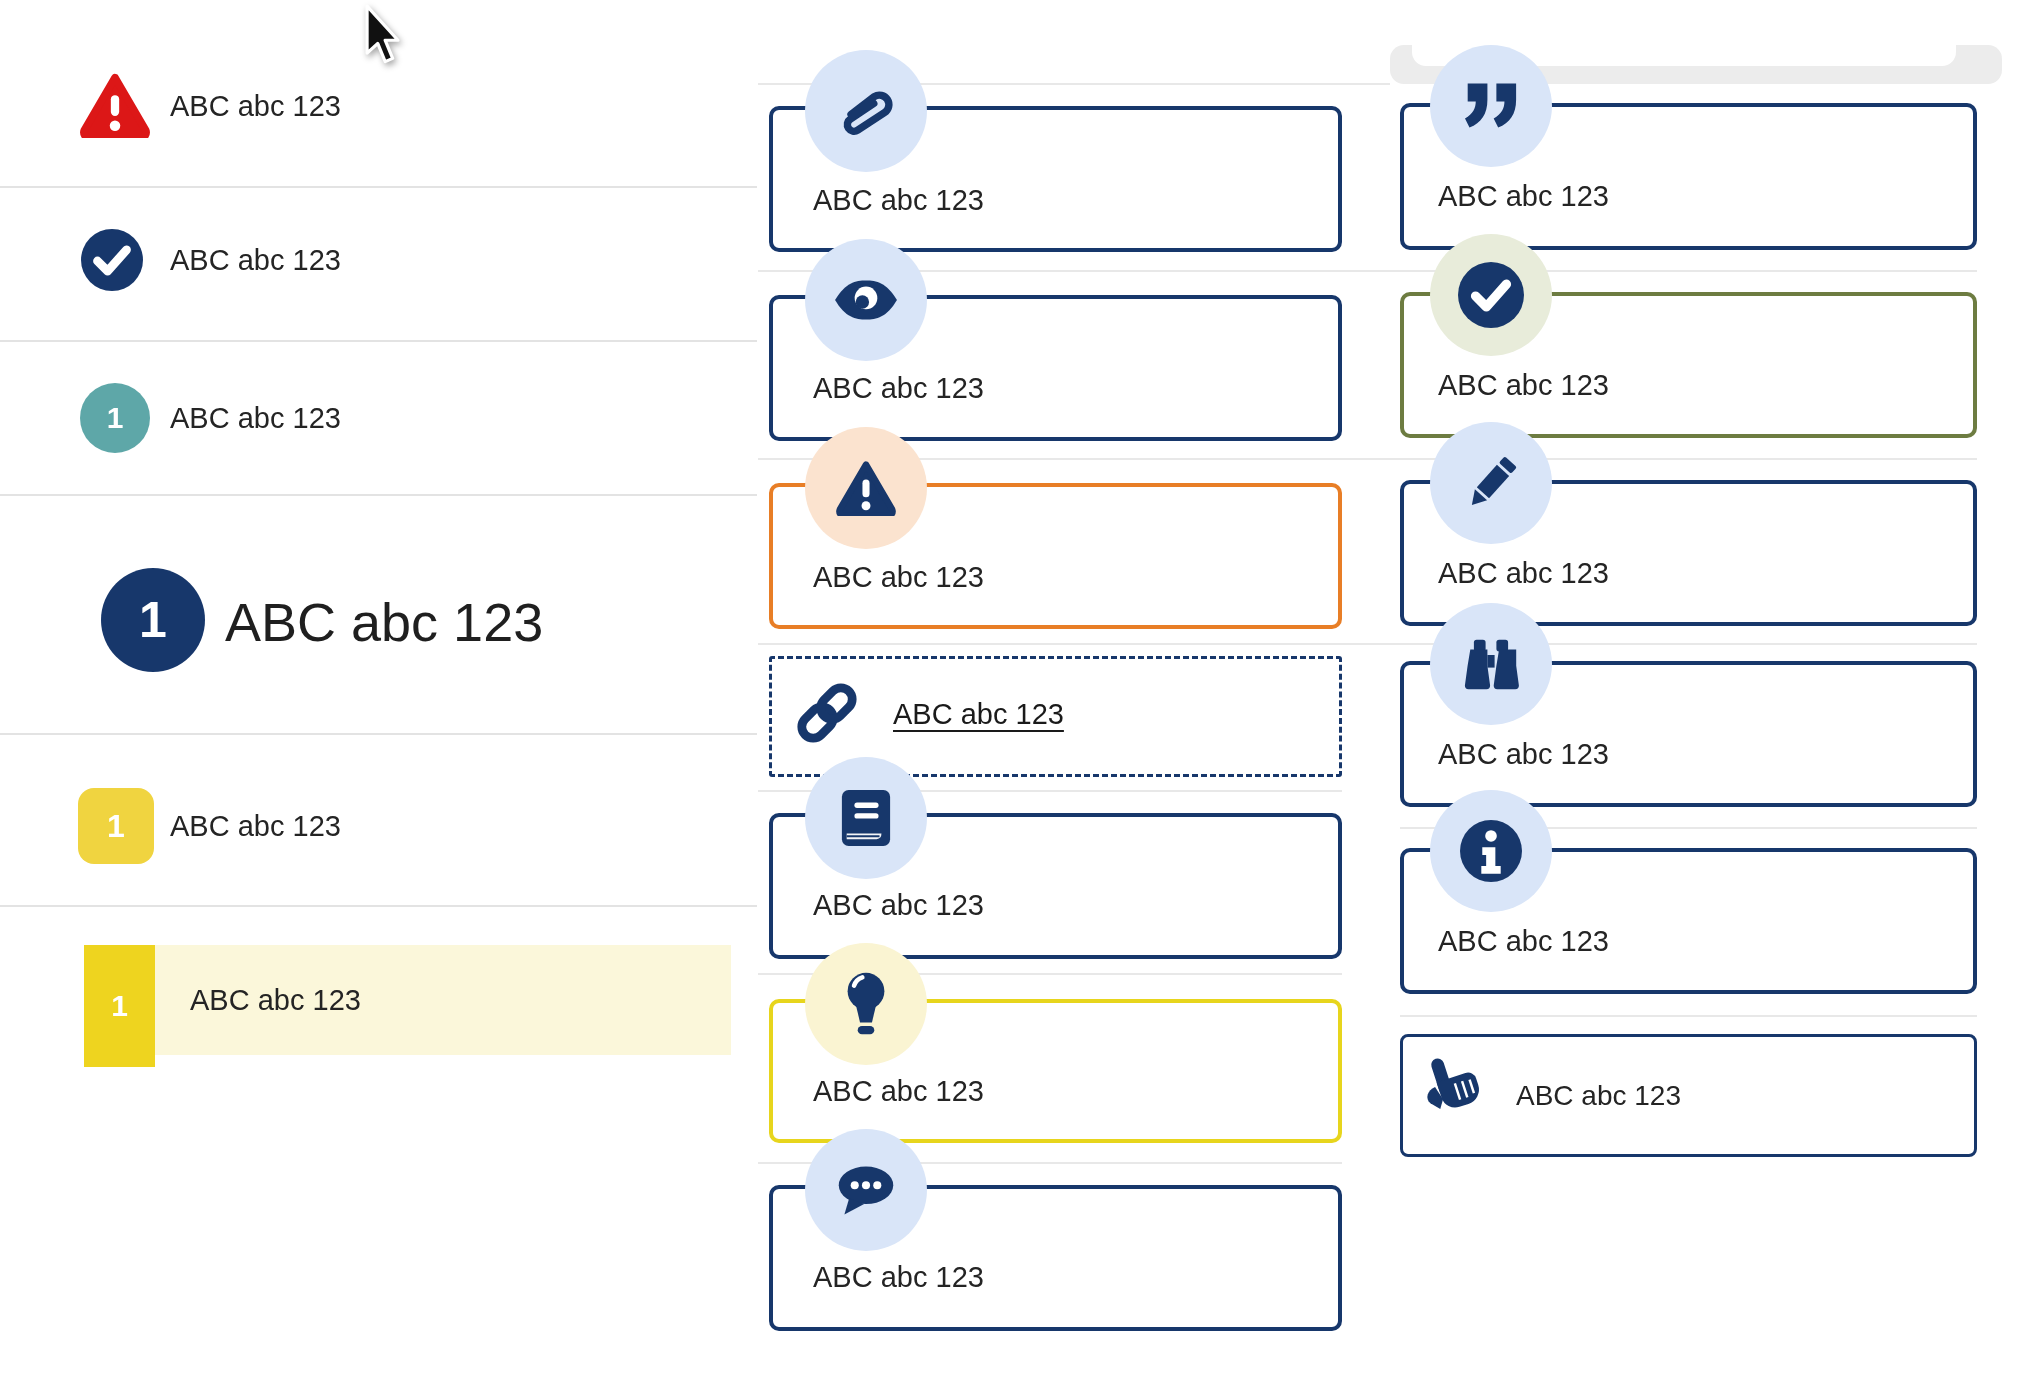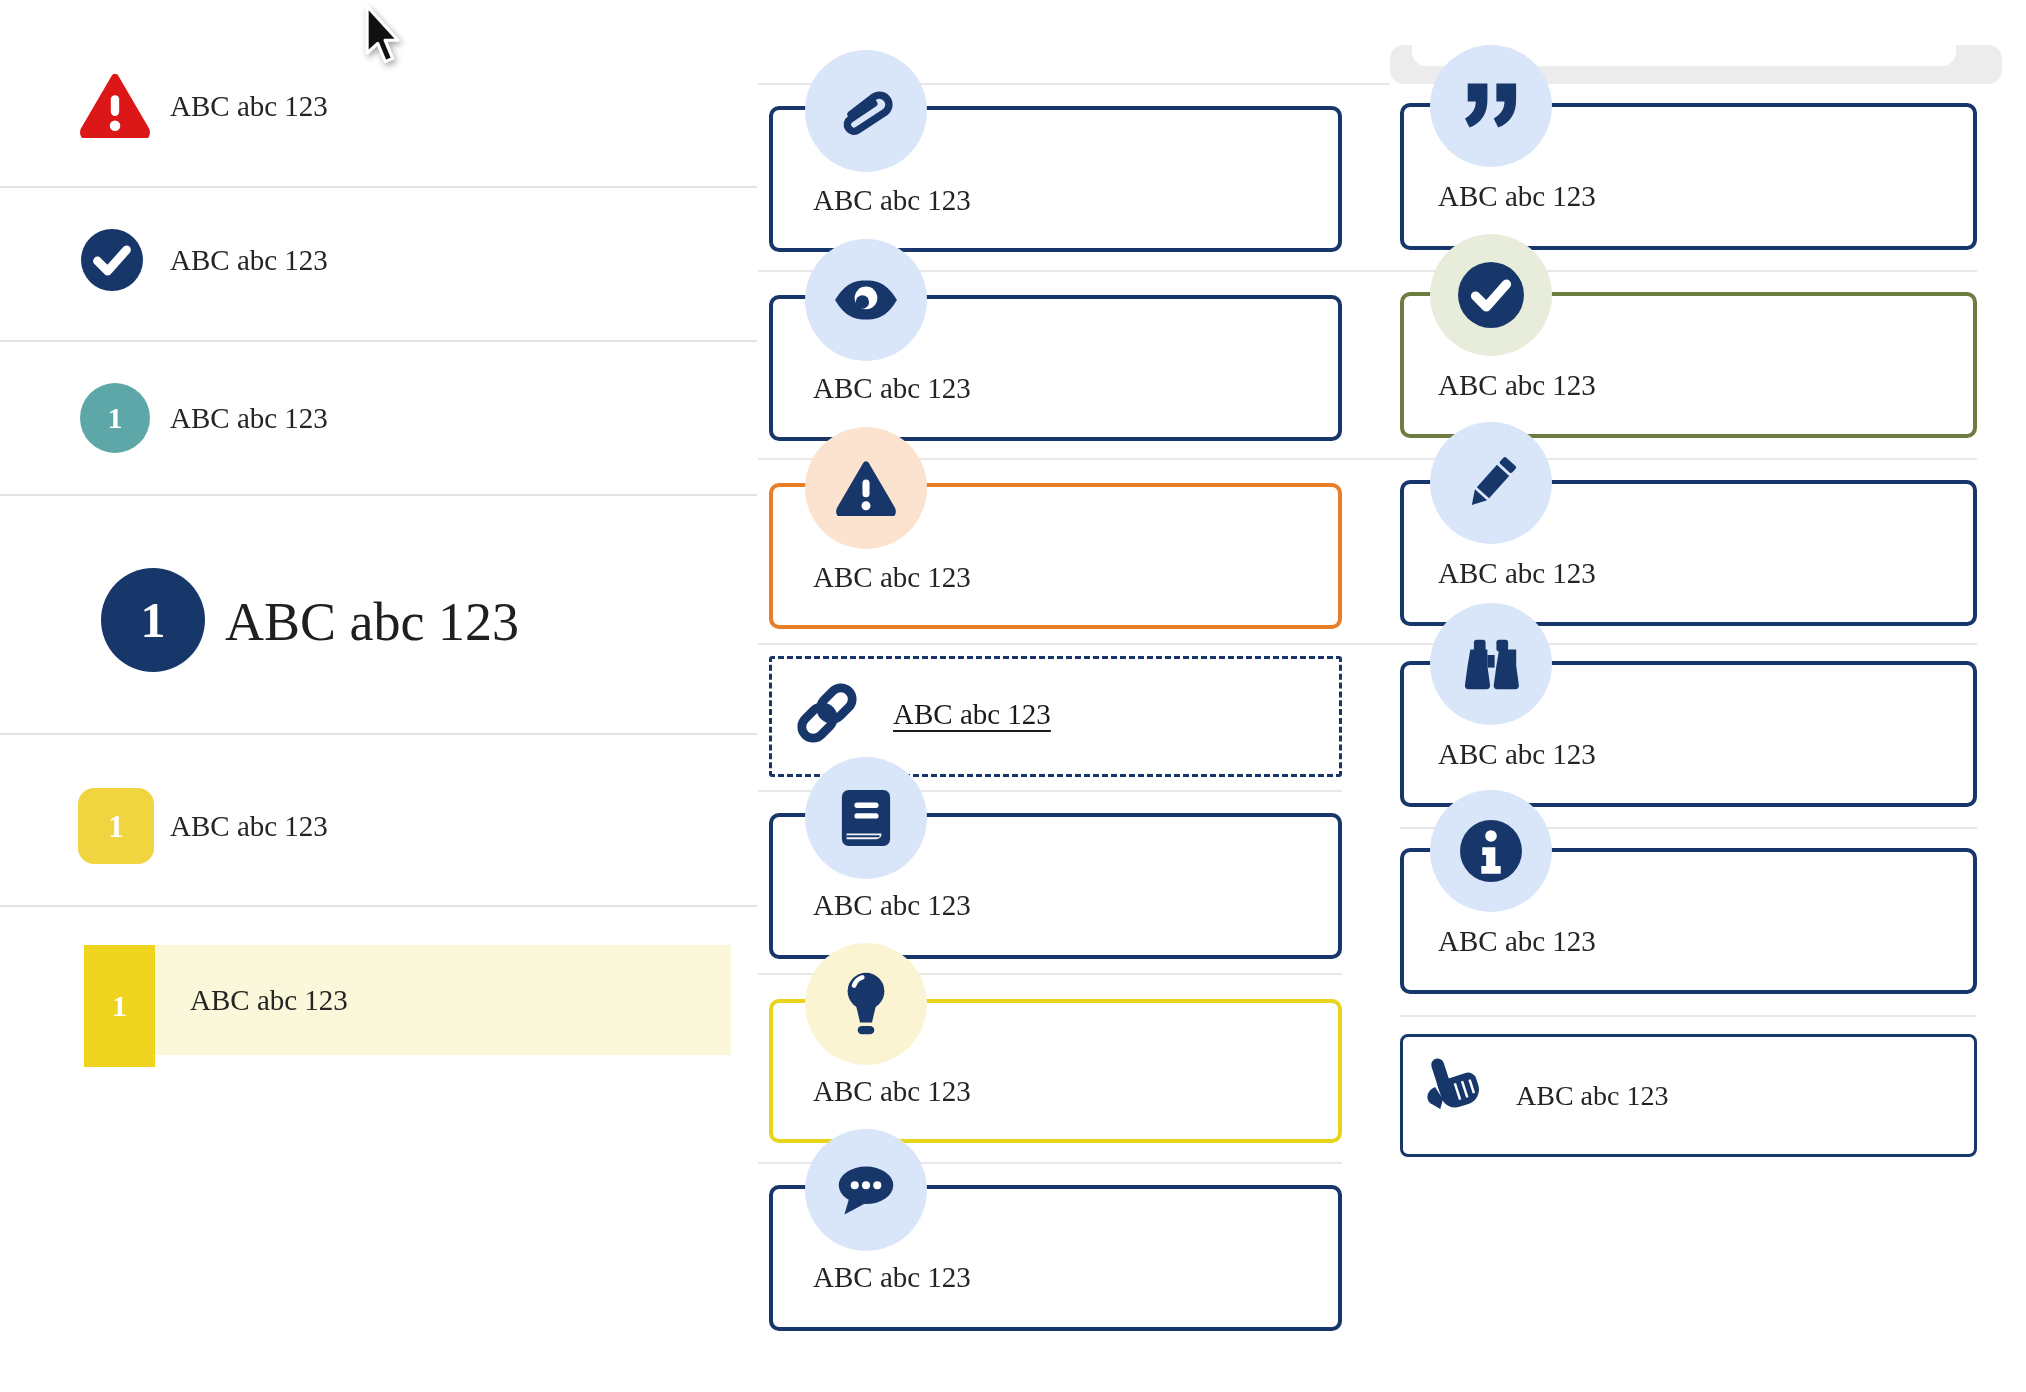--- a/index.html
+++ b/index.html
@@ -4,21 +4,21 @@
 <style>
   :root{
     --navy:#17376b; --red:#dc1717; --teal:#5ea7a8;
     --yellow-badge:#f0d440; --yellow-marker:#eed41f; --yellow-band:#fbf7da;
     --orange:#e87e26; --olive:#6d7c41; --yellow-border:#e7d51d;
     --lightblue:#d9e5f8; --peach:#fbe3cf; --paleyellow:#faf4d2; --sage:#e8ecda;
     --sep:#e8e8e8; --ldiv:#e3e3e3; --text:#242424; --grayblob:#ececec;
   }
   html,body{margin:0;padding:0;background:#fff;}
   #stage{position:relative;width:2026px;height:1392px;background:#fff;overflow:hidden;
-         font-family:Liberation Serif, serif;color:var(--text);}
+         font-family:Liberation Sans, sans-serif;color:var(--text);}
   .sep{position:absolute;height:2px;background:var(--sep);}
   .ldiv{position:absolute;height:2px;background:var(--ldiv);left:0;width:757px;}
   .label{position:absolute;font-size:29px;line-height:36px;height:36px;white-space:nowrap;color:var(--text);}
   .biglabel{position:absolute;font-size:54px;line-height:64px;height:64px;white-space:nowrap;color:#1f1f1f;}
   .card{position:absolute;box-sizing:border-box;background:#fff;border:4px solid var(--navy);border-radius:10px;}
   .card.orange{border-color:var(--orange);}
   .card.olive{border-color:var(--olive);}
   .card.yellow{border-color:var(--yellow-border);}
   .card.dashed{border:3px dashed var(--navy);border-radius:3px;}
   .card.thin{border-width:3px;border-radius:8px;}

